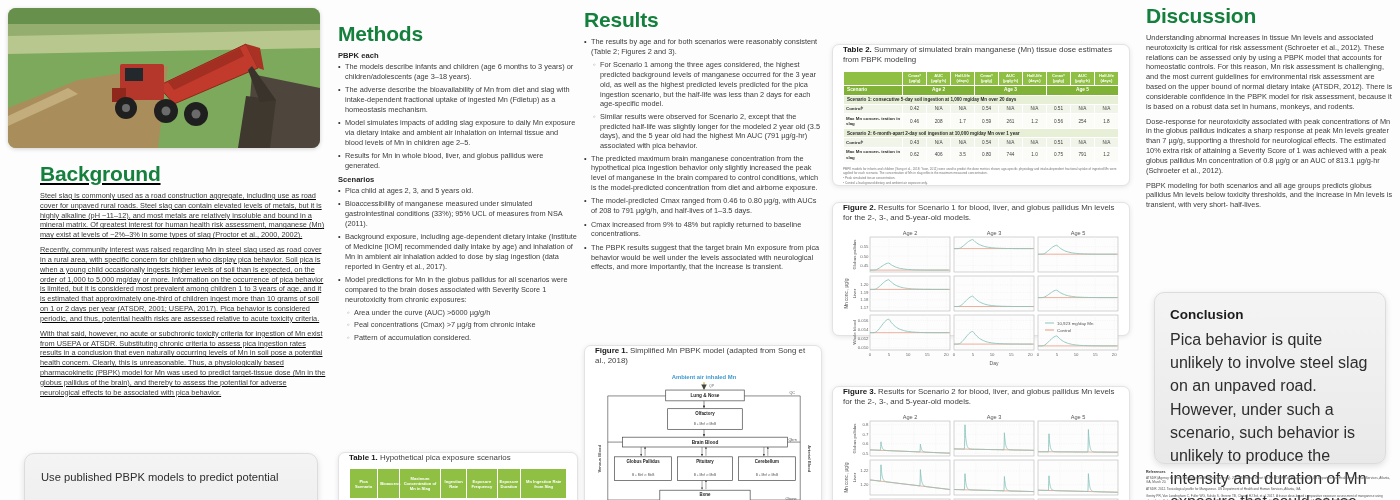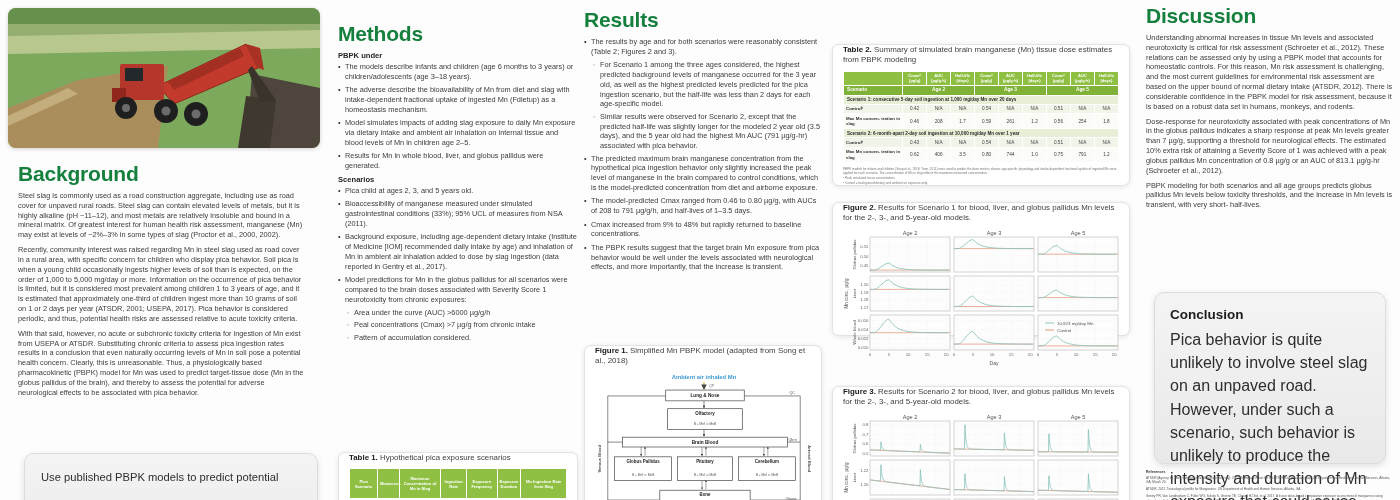--- a/index.html
+++ b/index.html
@@ -67,38 +67,38 @@
           <circle cx="118" cy="100" r="11" fill="#1f1f1f"></circle>
             <circle cx="118" cy="100" r="4" fill="#6b6b6b"></circle>
           <circle cx="158" cy="103" r="12" fill="#1f1f1f"></circle>
             <circle cx="158" cy="103" r="4.5" fill="#6b6b6b"></circle>
           <circle cx="188" cy="106" r="12" fill="#1f1f1f"></circle>
             <circle cx="188" cy="106" r="4.5" fill="#6b6b6b"></circle>
           <polygon points="244,58 268,92 252,94 240,62" fill="#39332b"></polygon>
         </g>
       </svg>
     </div>
-    <div style="margin-left:10px;width:288px;">
+    <div style="margin-left:32px;width:288px;text-decoration:underline;">
       <h2 class="h1">Background</h2>
       <div class="body" id="bg-paras">
           <p>Steel slag is commonly used as a road construction aggregate, including use as road cover for unpaved rural roads. Steel slag can contain elevated levels of metals, but it is highly alkaline (pH ~11–12), and most metals are relatively insoluble and bound in a mineral matrix. Of greatest interest for human health risk assessment, manganese (Mn) may exist at levels of ~2%–3% in some types of slag (Proctor et al., 2000, 2002).</p>
           <p>Recently, community interest was raised regarding Mn in steel slag used as road cover in a rural area, with specific concern for children who display pica behavior. Soil pica is when a young child occasionally ingests higher levels of soil than is expected, on the order of 1,000 to 5,000 mg/day or more. Information on the occurrence of pica behavior is limited, but it is considered most prevalent among children 1 to 3 years of age, and it is estimated that approximately one-third of children ingest more than 10 grams of soil on 1 or 2 days per year (ATSDR, 2001; USEPA, 2017). Pica behavior is considered periodic, and thus, potential health risks are assessed relative to acute toxicity criteria.</p>
           <p>With that said, however, no acute or subchronic toxicity criteria for ingestion of Mn exist from USEPA or ATSDR. Substituting chronic criteria to assess pica ingestion rates results in a conclusion that even naturally occurring levels of Mn in soil pose a potential health concern. Clearly, this is unreasonable. Thus, a physiologically based pharmacokinetic (PBPK) model for Mn was used to predict target-tissue dose (Mn in the globus pallidus of the brain), and thereby to assess the potential for adverse neurological effects to be associated with pica behavior.</p>
         </div>
     </div>
   </section>
 
   <div class="softbox" style="position:absolute;left:24px;top:453px;width:294px;height:110px;padding:15px 16px;">
     <p>Use published PBPK models to predict potential</p>
   </div>
 
   <section class="col" style="left:338px;width:240px;">
     <div style="margin-top:22px;">
       <h2 class="h1">Methods</h2>
-      <div class="subhead">PBPK under</div>
+      <div class="subhead">PBPK each</div>
       <ul class="blist" id="pbpk-bullets">
           <li>
             <span class="bu">•</span>
             <span class="tx">The models describe infants and children (age 6 months to 3 years) or children/adolescents (age 3–18 years).</span>
           </li>
           <li>
             <span class="bu">•</span>
             <span class="tx">The adverse describe the bioavailability of Mn from diet and slag with intake-dependent fractional uptake of ingested Mn (Fdietup) as a homeostasis mechanism.</span>
           </li>
           <li>

